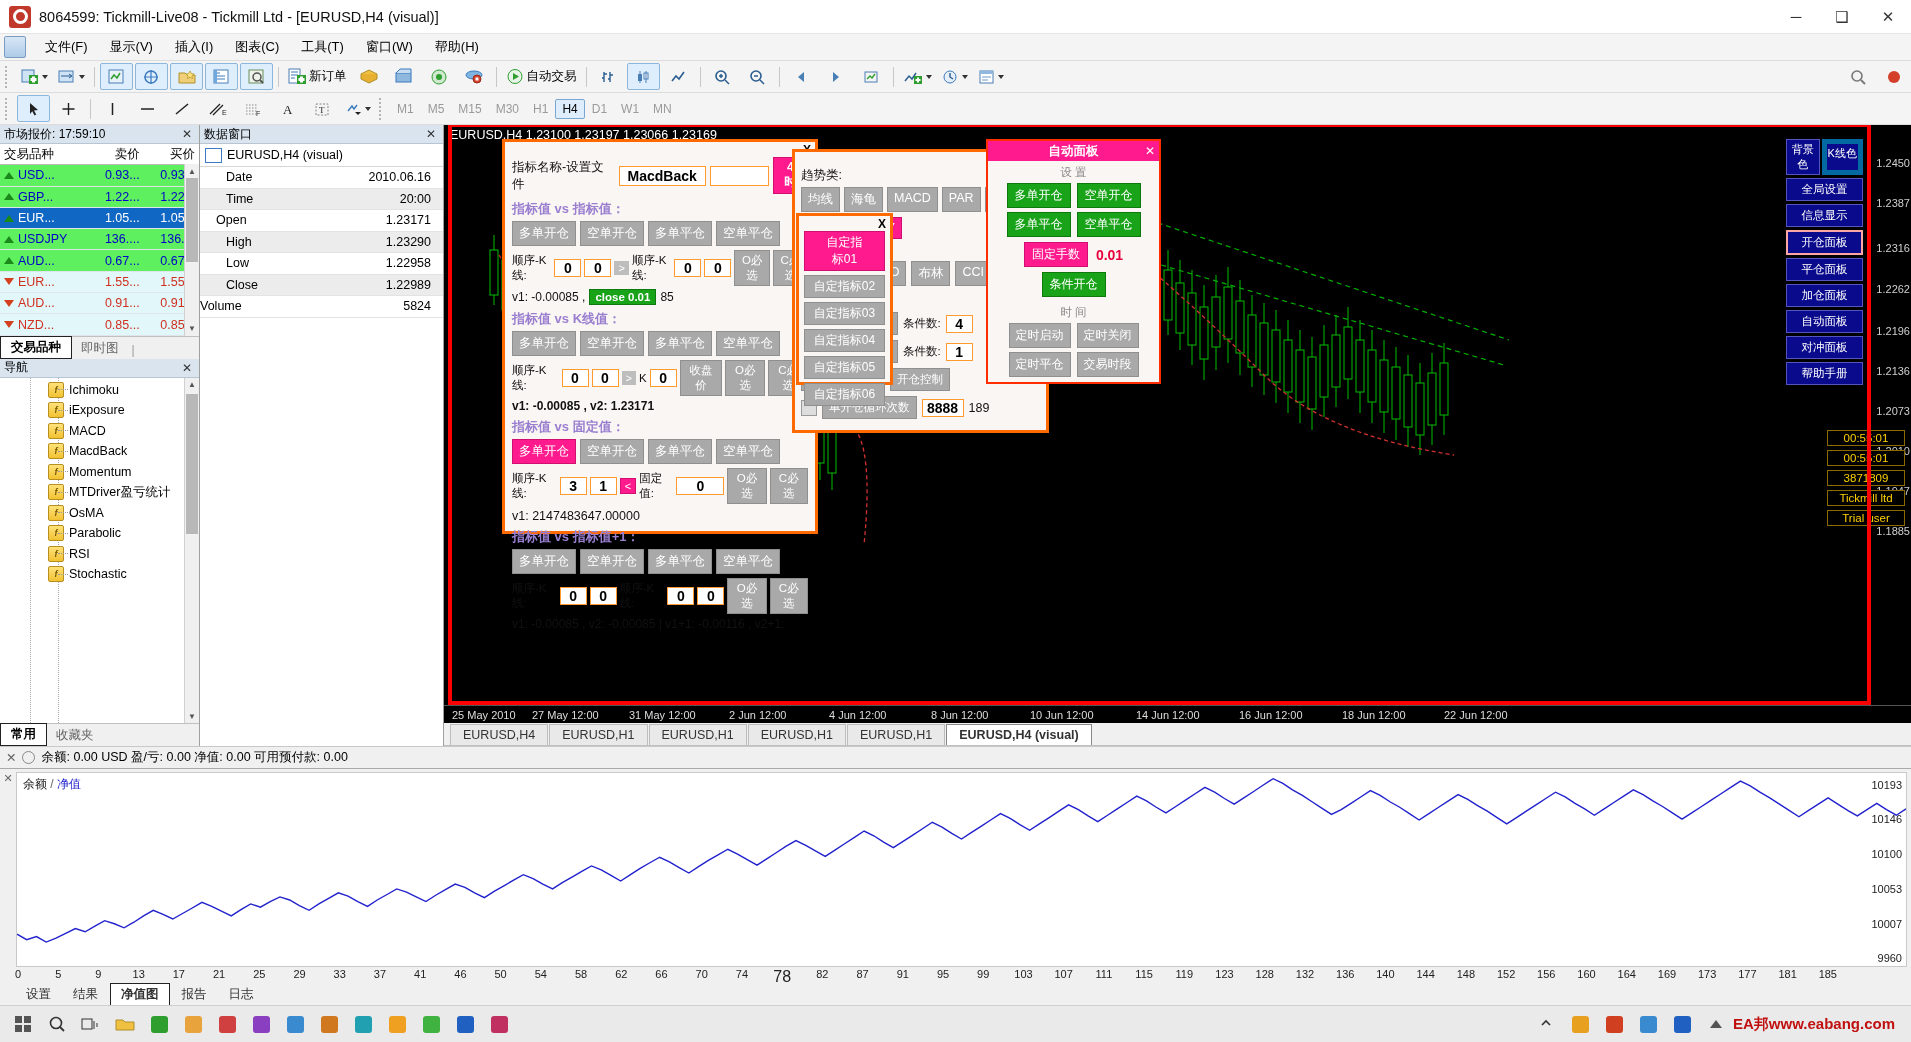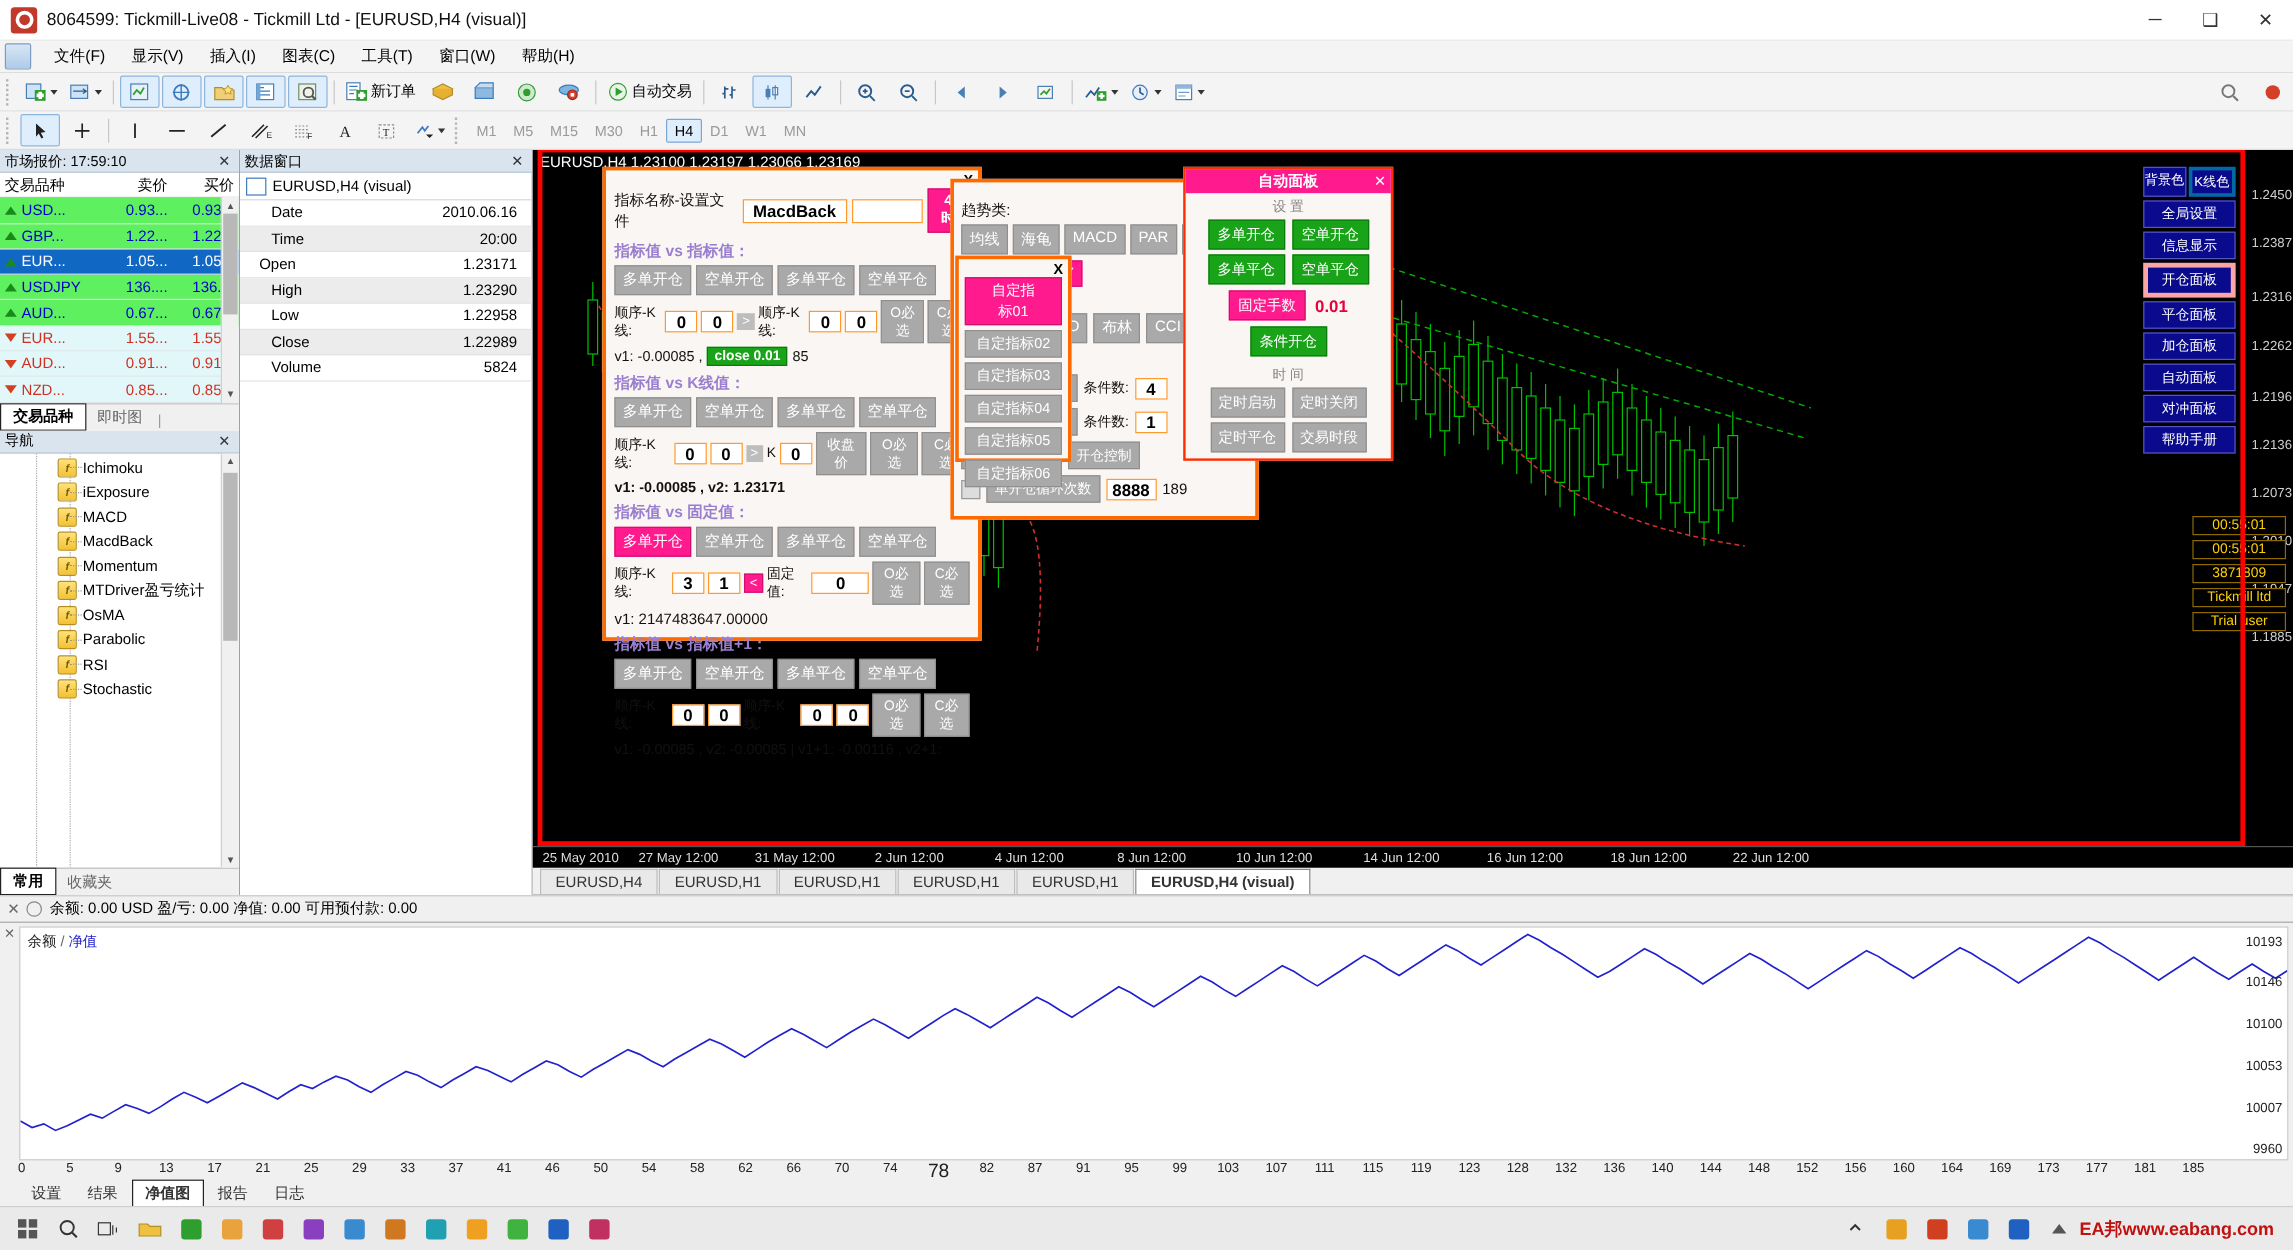--- a/index.html
+++ b/index.html
@@ -573,21 +573,21 @@
           </div>
         <div style="display:flex;height:20.5px;align-items:center;font-size:12.5px;border-bottom:1px solid #e3e3e3;">
             <div style="width:150px;padding-left:26px;">Low</div>
             <div style="flex:1;text-align:right;padding-right:12px;">1.22958</div>
           </div>
         <div style="display:flex;height:20.5px;align-items:center;font-size:12.5px;border-bottom:1px solid #e3e3e3;background:#ececec;">
             <div style="width:150px;padding-left:26px;">Close</div>
             <div style="flex:1;text-align:right;padding-right:12px;">1.22989</div>
           </div>
         <div style="display:flex;height:20.5px;align-items:center;font-size:12.5px;border-bottom:1px solid #e3e3e3;">
-            <div style="width:150px;padding-left:26px;">Volume</div>
+            <div style="width:150px;">Volume</div>
             <div style="flex:1;text-align:right;padding-right:12px;">5824</div>
           </div>
       </div>
     </div>
 
     <div class="chartwrap">
       <div class="chart">
         <div class="chart-head">EURUSD,H4  1.23100 1.23197 1.23066 1.23169</div>
 
         <div class="ylabels">
@@ -887,25 +887,25 @@
           </div>
           <div style="display:flex;gap:6px;justify-content:center;margin-top:4px;">
             <span class="btn-gray" style="font-size:12px;padding:3px 6px;">定时平仓</span>
             <span class="btn-gray" style="font-size:12px;padding:3px 6px;">交易时段</span>
           </div>
         </div>
 
         <div style="position:absolute;right:48px;top:14px;width:77px;z-index:31;display:flex;flex-direction:column;gap:3px;">
           <div style="display:flex;gap:2px;">
             <span style="flex:1;background:#0a0a8c;color:#fff;font-size:11px;text-align:center;padding:2px 0;border:1px solid #5555c0;">背景色</span>
-            <span style="flex:1;background:#0a0a8c;color:#fff;font-size:11px;text-align:center;padding:2px 0;border:3px solid #0369a1;">K线色</span>
+            <span style="flex:1;background:#0a0a8c;color:#fff;font-size:11px;text-align:center;padding:2px 0;border:5px solid #0369a1;">K线色</span>
           </div>
           <span style="background:#0a0a8c;color:#fff;font-size:11.5px;text-align:center;padding:3px 0;border:1px solid #5555c0;">全局设置</span>
           <span style="background:#0a0a8c;color:#fff;font-size:11.5px;text-align:center;padding:3px 0;border:1px solid #5555c0;">信息显示</span>
-          <span style="background:#0a0a8c;color:#fff;font-size:11.5px;text-align:center;padding:3px 0;border:4px solid #fca5a5;">开仓面板</span>
+          <span style="background:#0a0a8c;color:#fff;font-size:11.5px;text-align:center;padding:3px 0;border:2px solid #fca5a5;">开仓面板</span>
           <span style="background:#0a0a8c;color:#fff;font-size:11.5px;text-align:center;padding:3px 0;border:1px solid #5555c0;">平仓面板</span>
           <span style="background:#0a0a8c;color:#fff;font-size:11.5px;text-align:center;padding:3px 0;border:1px solid #5555c0;">加仓面板</span>
           <span style="background:#0a0a8c;color:#fff;font-size:11.5px;text-align:center;padding:3px 0;border:1px solid #5555c0;">自动面板</span>
           <span style="background:#0a0a8c;color:#fff;font-size:11.5px;text-align:center;padding:3px 0;border:1px solid #5555c0;">对冲面板</span>
           <span style="background:#0a0a8c;color:#fff;font-size:11.5px;text-align:center;padding:3px 0;border:1px solid #5555c0;">帮助手册</span>
         </div>
 
         <div class="xaxis">
           <div class="xlab" style="left:8px">25 May 2010</div>
           <div class="xlab" style="left:88px">27 May 12:00</div>

